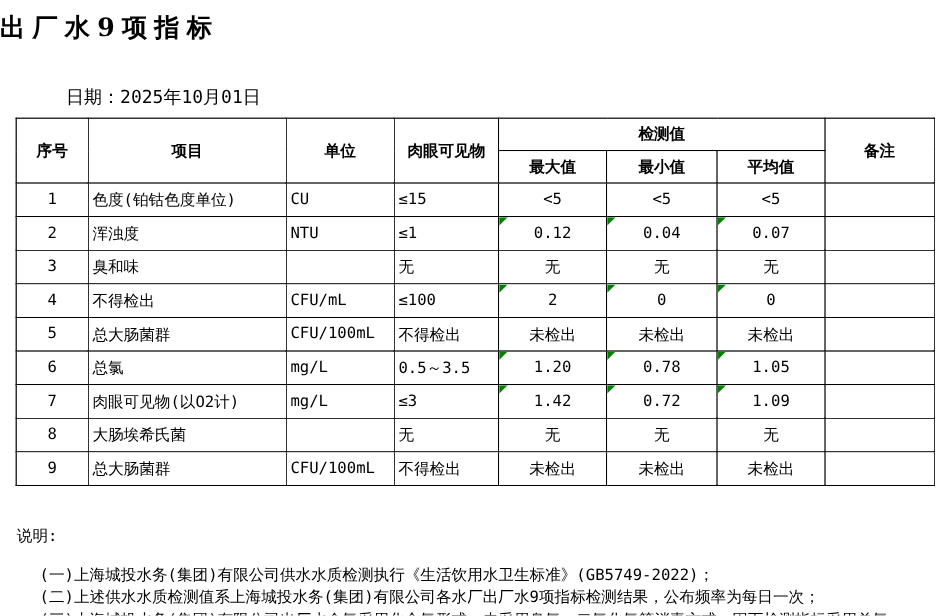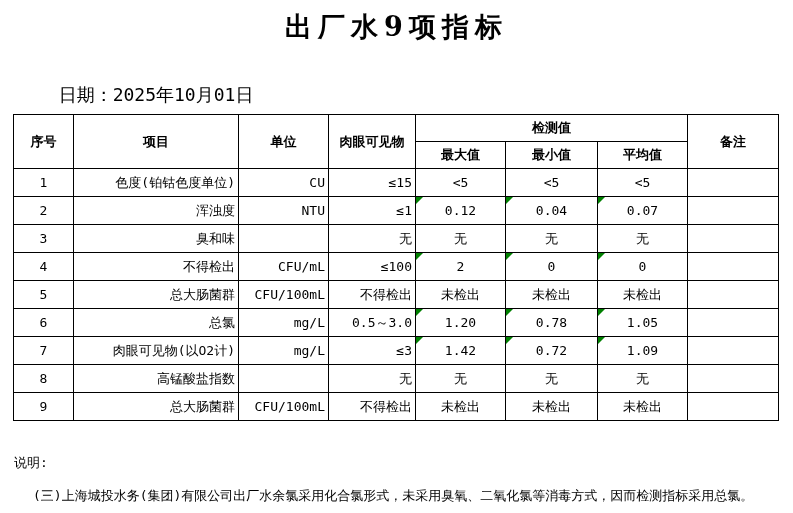--- a/index.html
+++ b/index.html
@@ -1,37 +1,37 @@
 <!DOCTYPE html>
 <html><head>
 <meta charset="utf-8">
 <style>
   html,body{margin:0;padding:0;}
   body{
     width:793px;height:513px;background:#ffffff;position:relative;
     font-family:"DejaVu Sans Mono","DejaVu Sans",sans-serif;color:#000;
   }
   .title{
-    text-align:center;font-weight:bold;font-size:27px;letter-spacing:6px;
+    font-weight:bold;font-size:21px;letter-spacing:6px;
     padding-top:9px;font-family:"DejaVu Serif",serif;
   }
   .date-line{
-    margin:17px 0 7px 37px;font-size:18px;white-space:pre;
+    margin:17px 0 7px 37px;font-size:15px;white-space:pre;
   }
   table.report{
     border-collapse:collapse;table-layout:fixed;margin-left:13px;width:765px;
   }
   table.report th, table.report td{
     border:1px solid #000;font-size:13px;padding:0 3px;overflow:hidden;
     white-space:nowrap;position:relative;background:#fff;
   }
   table.report th{font-weight:bold;height:26px;}
   table.report td{height:27px;font-weight:normal;}
   .c{text-align:center;}
-  .l{text-align:right;}
+  .l{text-align:left;}
   .tri{
     position:absolute;top:0;left:0;width:0;height:0;
     border-top:7px solid #008000;border-right:7px solid transparent;
   }
   .notes{margin:33px 0 0 14px;font-size:13px;}
   .notes-label{margin-bottom:14px;margin-top:28px;}
   .note-line{margin-left:19px;line-height:19px;white-space:nowrap;}
 </style>
 </head>
 <body>
@@ -116,39 +116,39 @@
         <td class="l">不得检出</td>
         <td class="c">未检出</td>
         <td class="c">未检出</td>
         <td class="c">未检出</td>
         <td class="c"></td>
       </tr>
       <tr>
         <td class="c">6</td>
         <td class="l">总氯</td>
         <td class="l">mg/L</td>
-        <td class="l">0.5～3.0</td>
+        <td class="l">0.5～3.5</td>
         <td class="c"><span class="tri" style="border-top-color: rgb(0, 128, 0);"></span>1.20</td>
         <td class="c"><span class="tri" style="border-top-color: rgb(0, 128, 0);"></span>0.78</td>
         <td class="c"><span class="tri" style="border-top-color: rgb(0, 128, 0);"></span>1.05</td>
         <td class="c"></td>
       </tr>
       <tr>
         <td class="c">7</td>
         <td class="l">肉眼可见物(以O2计)</td>
         <td class="l">mg/L</td>
         <td class="l">≤3</td>
         <td class="c"><span class="tri" style="border-top-color: rgb(0, 128, 0);"></span>1.42</td>
         <td class="c"><span class="tri" style="border-top-color: rgb(0, 128, 0);"></span>0.72</td>
         <td class="c"><span class="tri" style="border-top-color: rgb(0, 128, 0);"></span>1.09</td>
         <td class="c"></td>
       </tr>
       <tr>
         <td class="c">8</td>
-        <td class="l">高锰酸盐指数</td>
+        <td class="l">大肠埃希氏菌</td>
         <td class="l"></td>
         <td class="l">无</td>
         <td class="c">无</td>
         <td class="c">无</td>
         <td class="c">无</td>
         <td class="c"></td>
       </tr>
       <tr>
         <td class="c">9</td>
         <td class="l">总大肠菌群</td>
@@ -158,15 +158,17 @@
         <td class="c">未检出</td>
         <td class="c">未检出</td>
         <td class="c"></td>
       </tr>
     </tbody>
 </table>
 
 <div class="notes">
   <div class="notes-label">说明:</div>
   <div id="notes-list">
+      <div class="note-line">(一)上海城投水务(集团)有限公司供水水质检测执行《生活饮用水卫生标准》(GB5749-2022)；</div>
+      <div class="note-line">(二)上述供水水质检测值系上海城投水务(集团)有限公司各水厂出厂水9项指标检测结果，公布频率为每日一次；</div>
       <div class="note-line">(三)上海城投水务(集团)有限公司出厂水余氯采用化合氯形式，未采用臭氧、二氧化氯等消毒方式，因而检测指标采用总氯。</div>
     </div>
 </div>
 
 </body></html>

